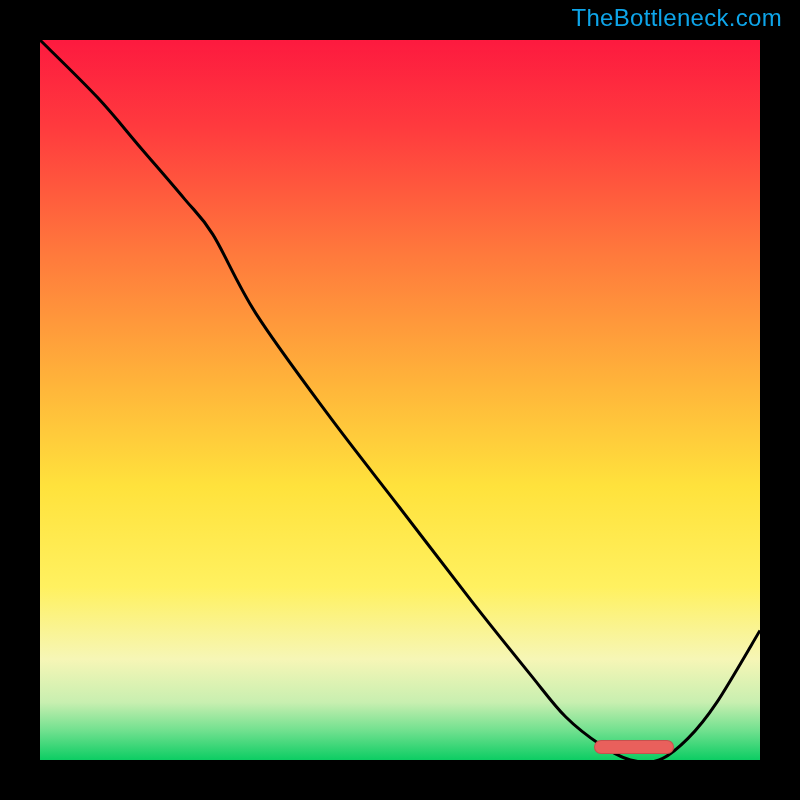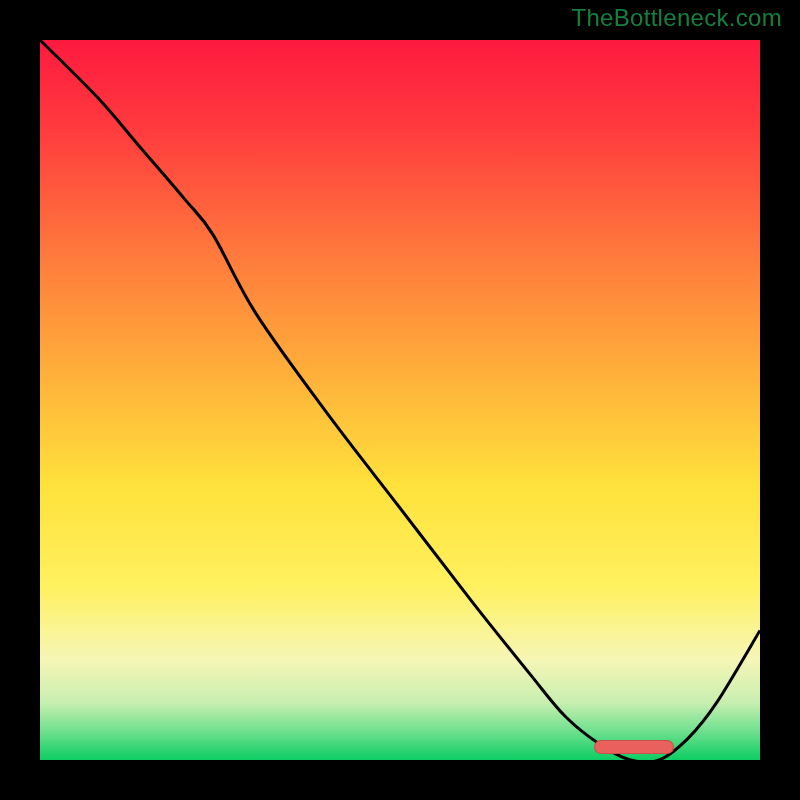--- a/index.html
+++ b/index.html
@@ -14,21 +14,21 @@
   .frame {
     position: relative;
     width: 800px;
     height: 800px;
     background: #000;
   }
   .watermark {
     position: absolute;
     top: 4px;
     right: 18px;
-    color: #15803d;
+    color: #0ea5e9;
     font-size: 24px;
     font-weight: 500;
     letter-spacing: 0.3px;
   }
   .plot {
     position: absolute;
     left: 40px;
     top: 40px;
     width: 720px;
     height: 720px;

